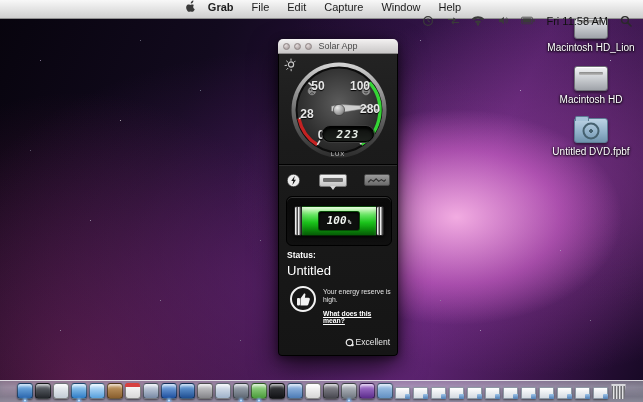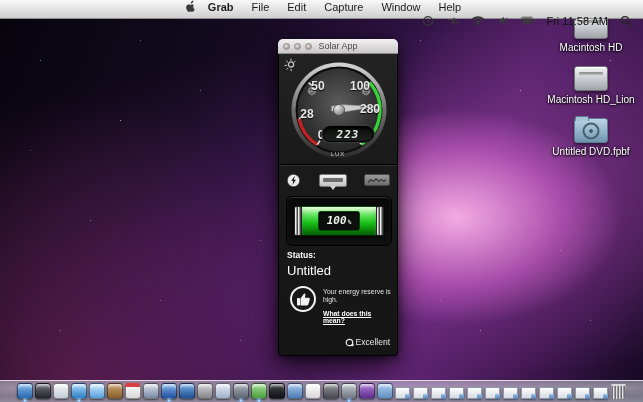--- a/index.html
+++ b/index.html
@@ -179,25 +179,25 @@
           <circle cx="5" cy="5" r="3.4" fill="none" stroke="#2a2a2a" stroke-width="1.4"></circle>
           <line x1="7.6" y1="7.6" x2="11" y2="11" stroke="#2a2a2a" stroke-width="1.6" stroke-linecap="round"></line>
         </svg>
     </span>
   </div>
 </div>
 
 <div class="desk-col">
     <div class="desk-item">
       <div class="desk-glyph hard-drive"></div>
-      <div class="desk-label">Macintosh HD</div>
+      <div class="desk-label">Macintosh HD_Lion</div>
     </div>
     <div class="desk-item">
       <div class="desk-glyph hard-drive"></div>
-      <div class="desk-label">Macintosh HD_Lion</div>
+      <div class="desk-label">Macintosh HD</div>
     </div>
     <div class="desk-item">
       <div class="desk-glyph burn-folder"></div>
       <div class="desk-label">Untitled DVD.fpbf</div>
     </div>
   </div>
 
 <div class="window">
   <div class="titlebar">
     <span class="tl-group">

